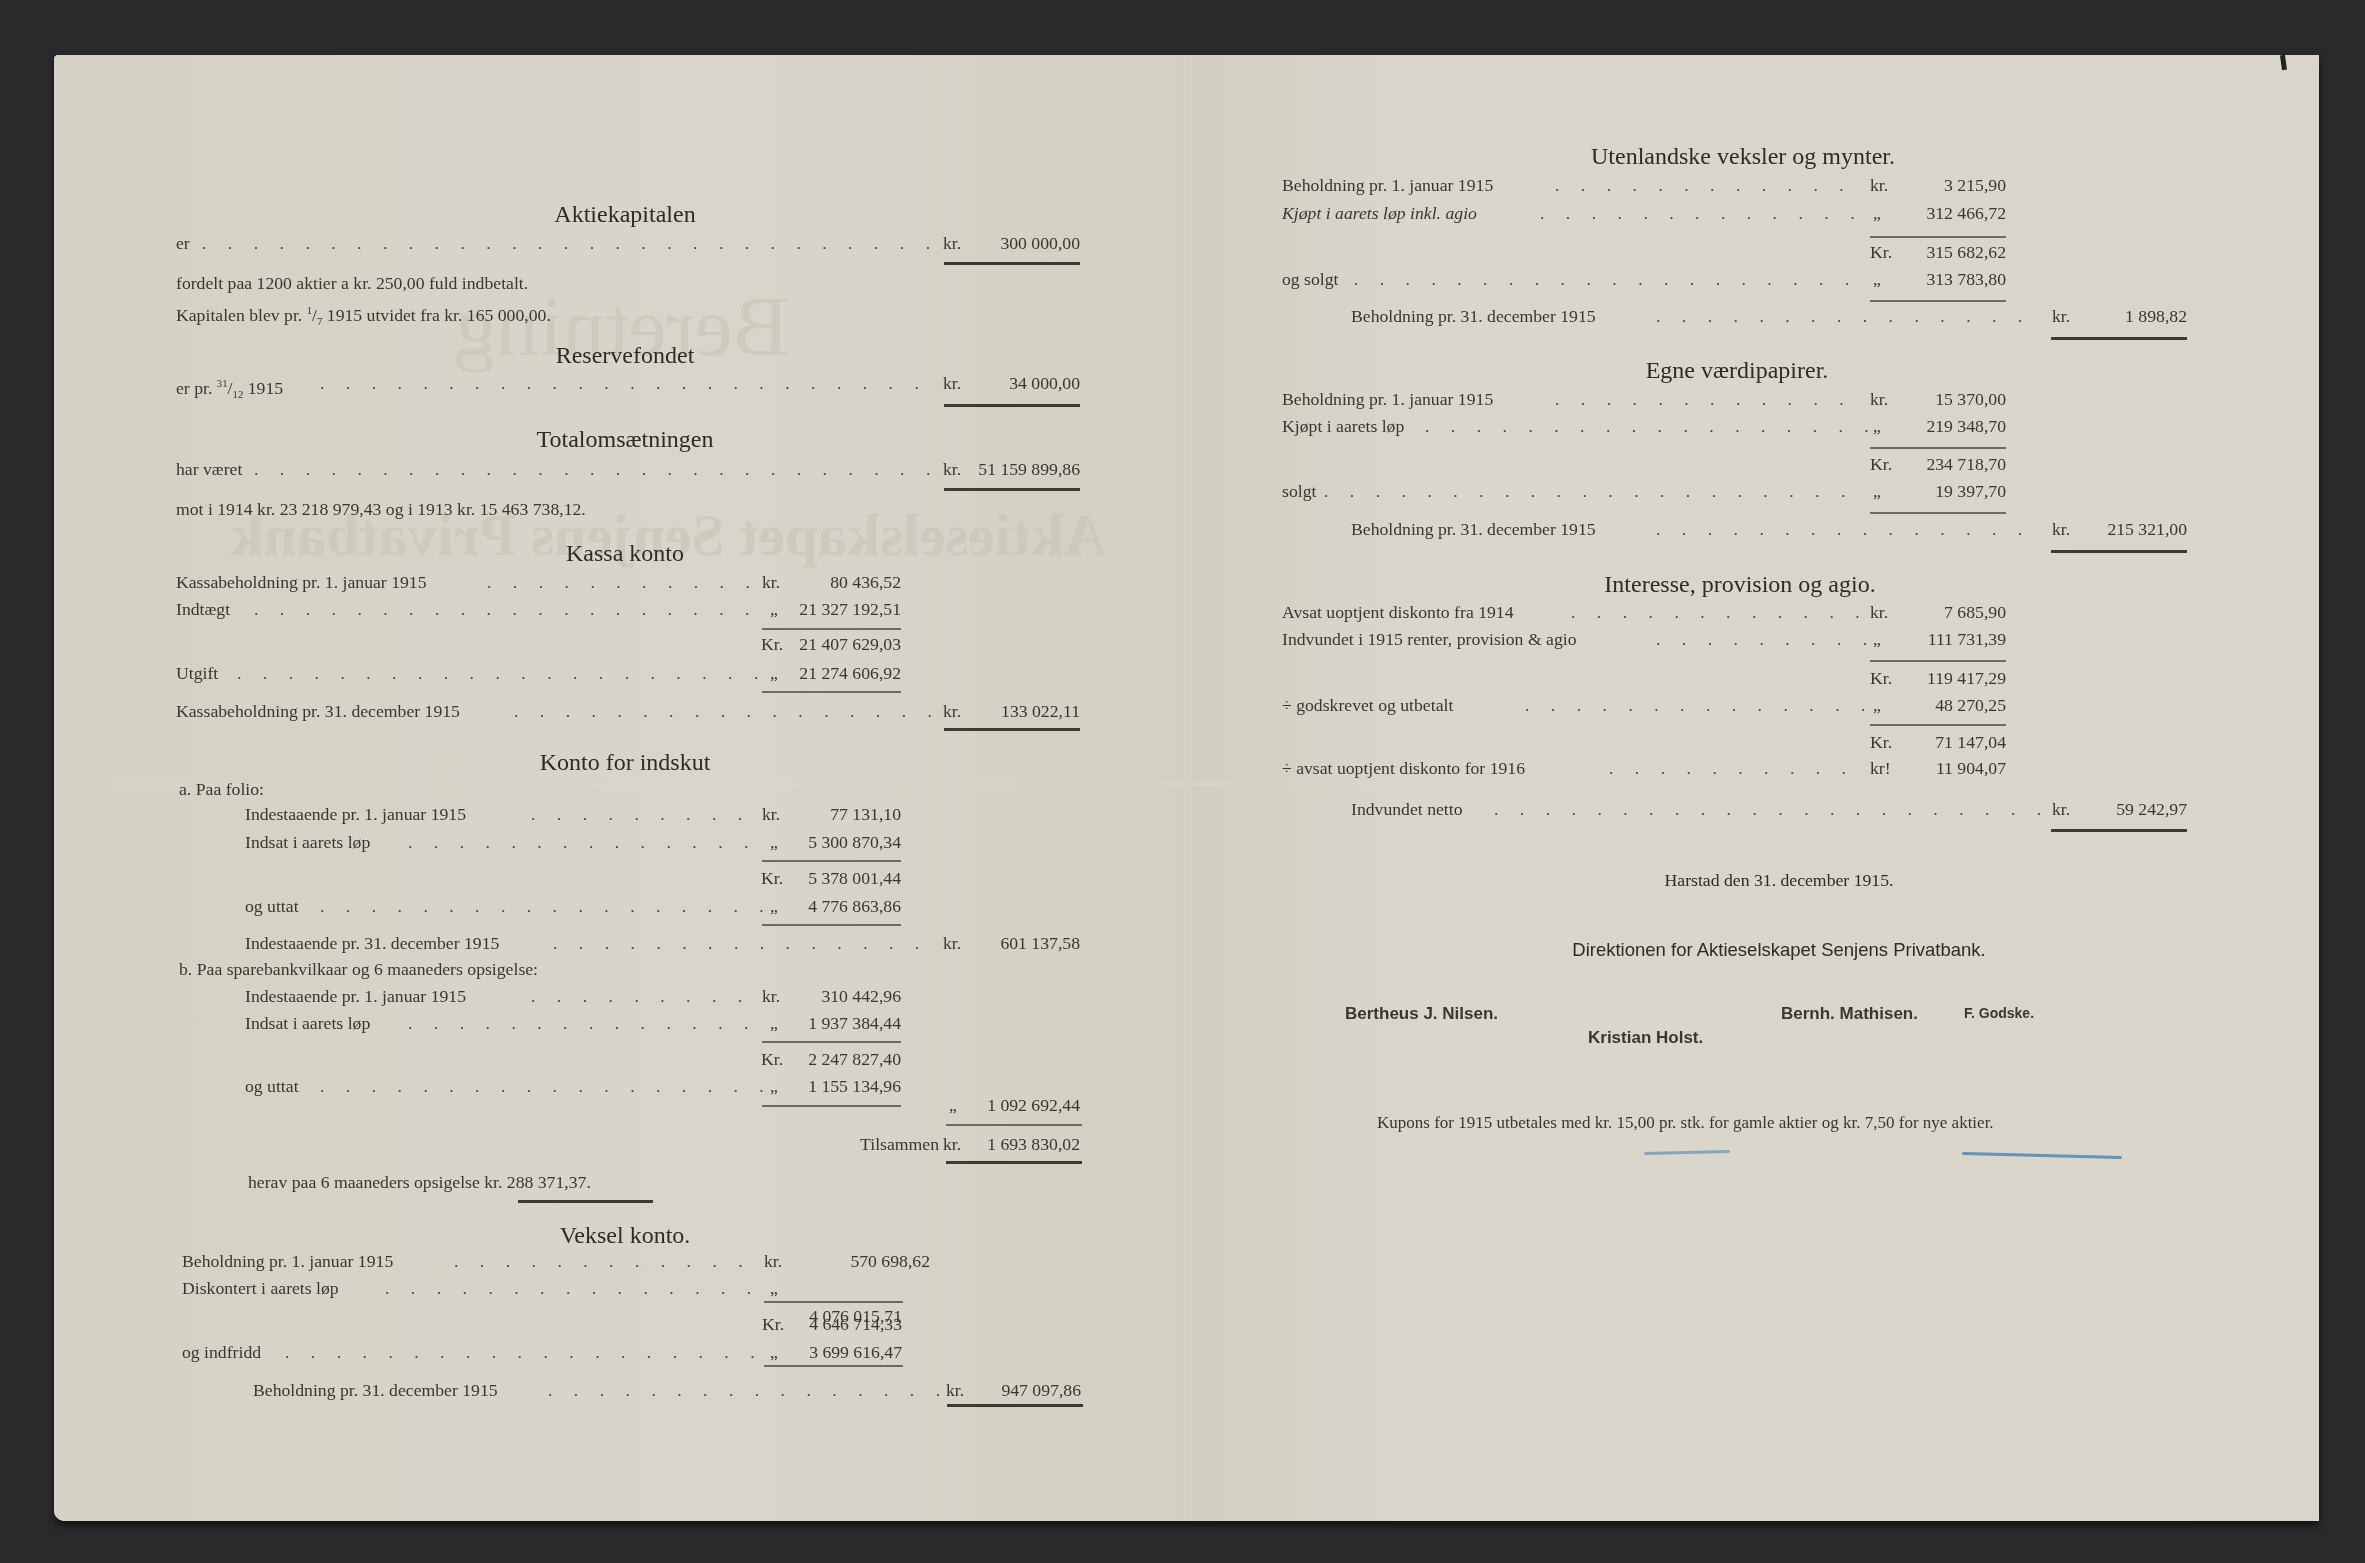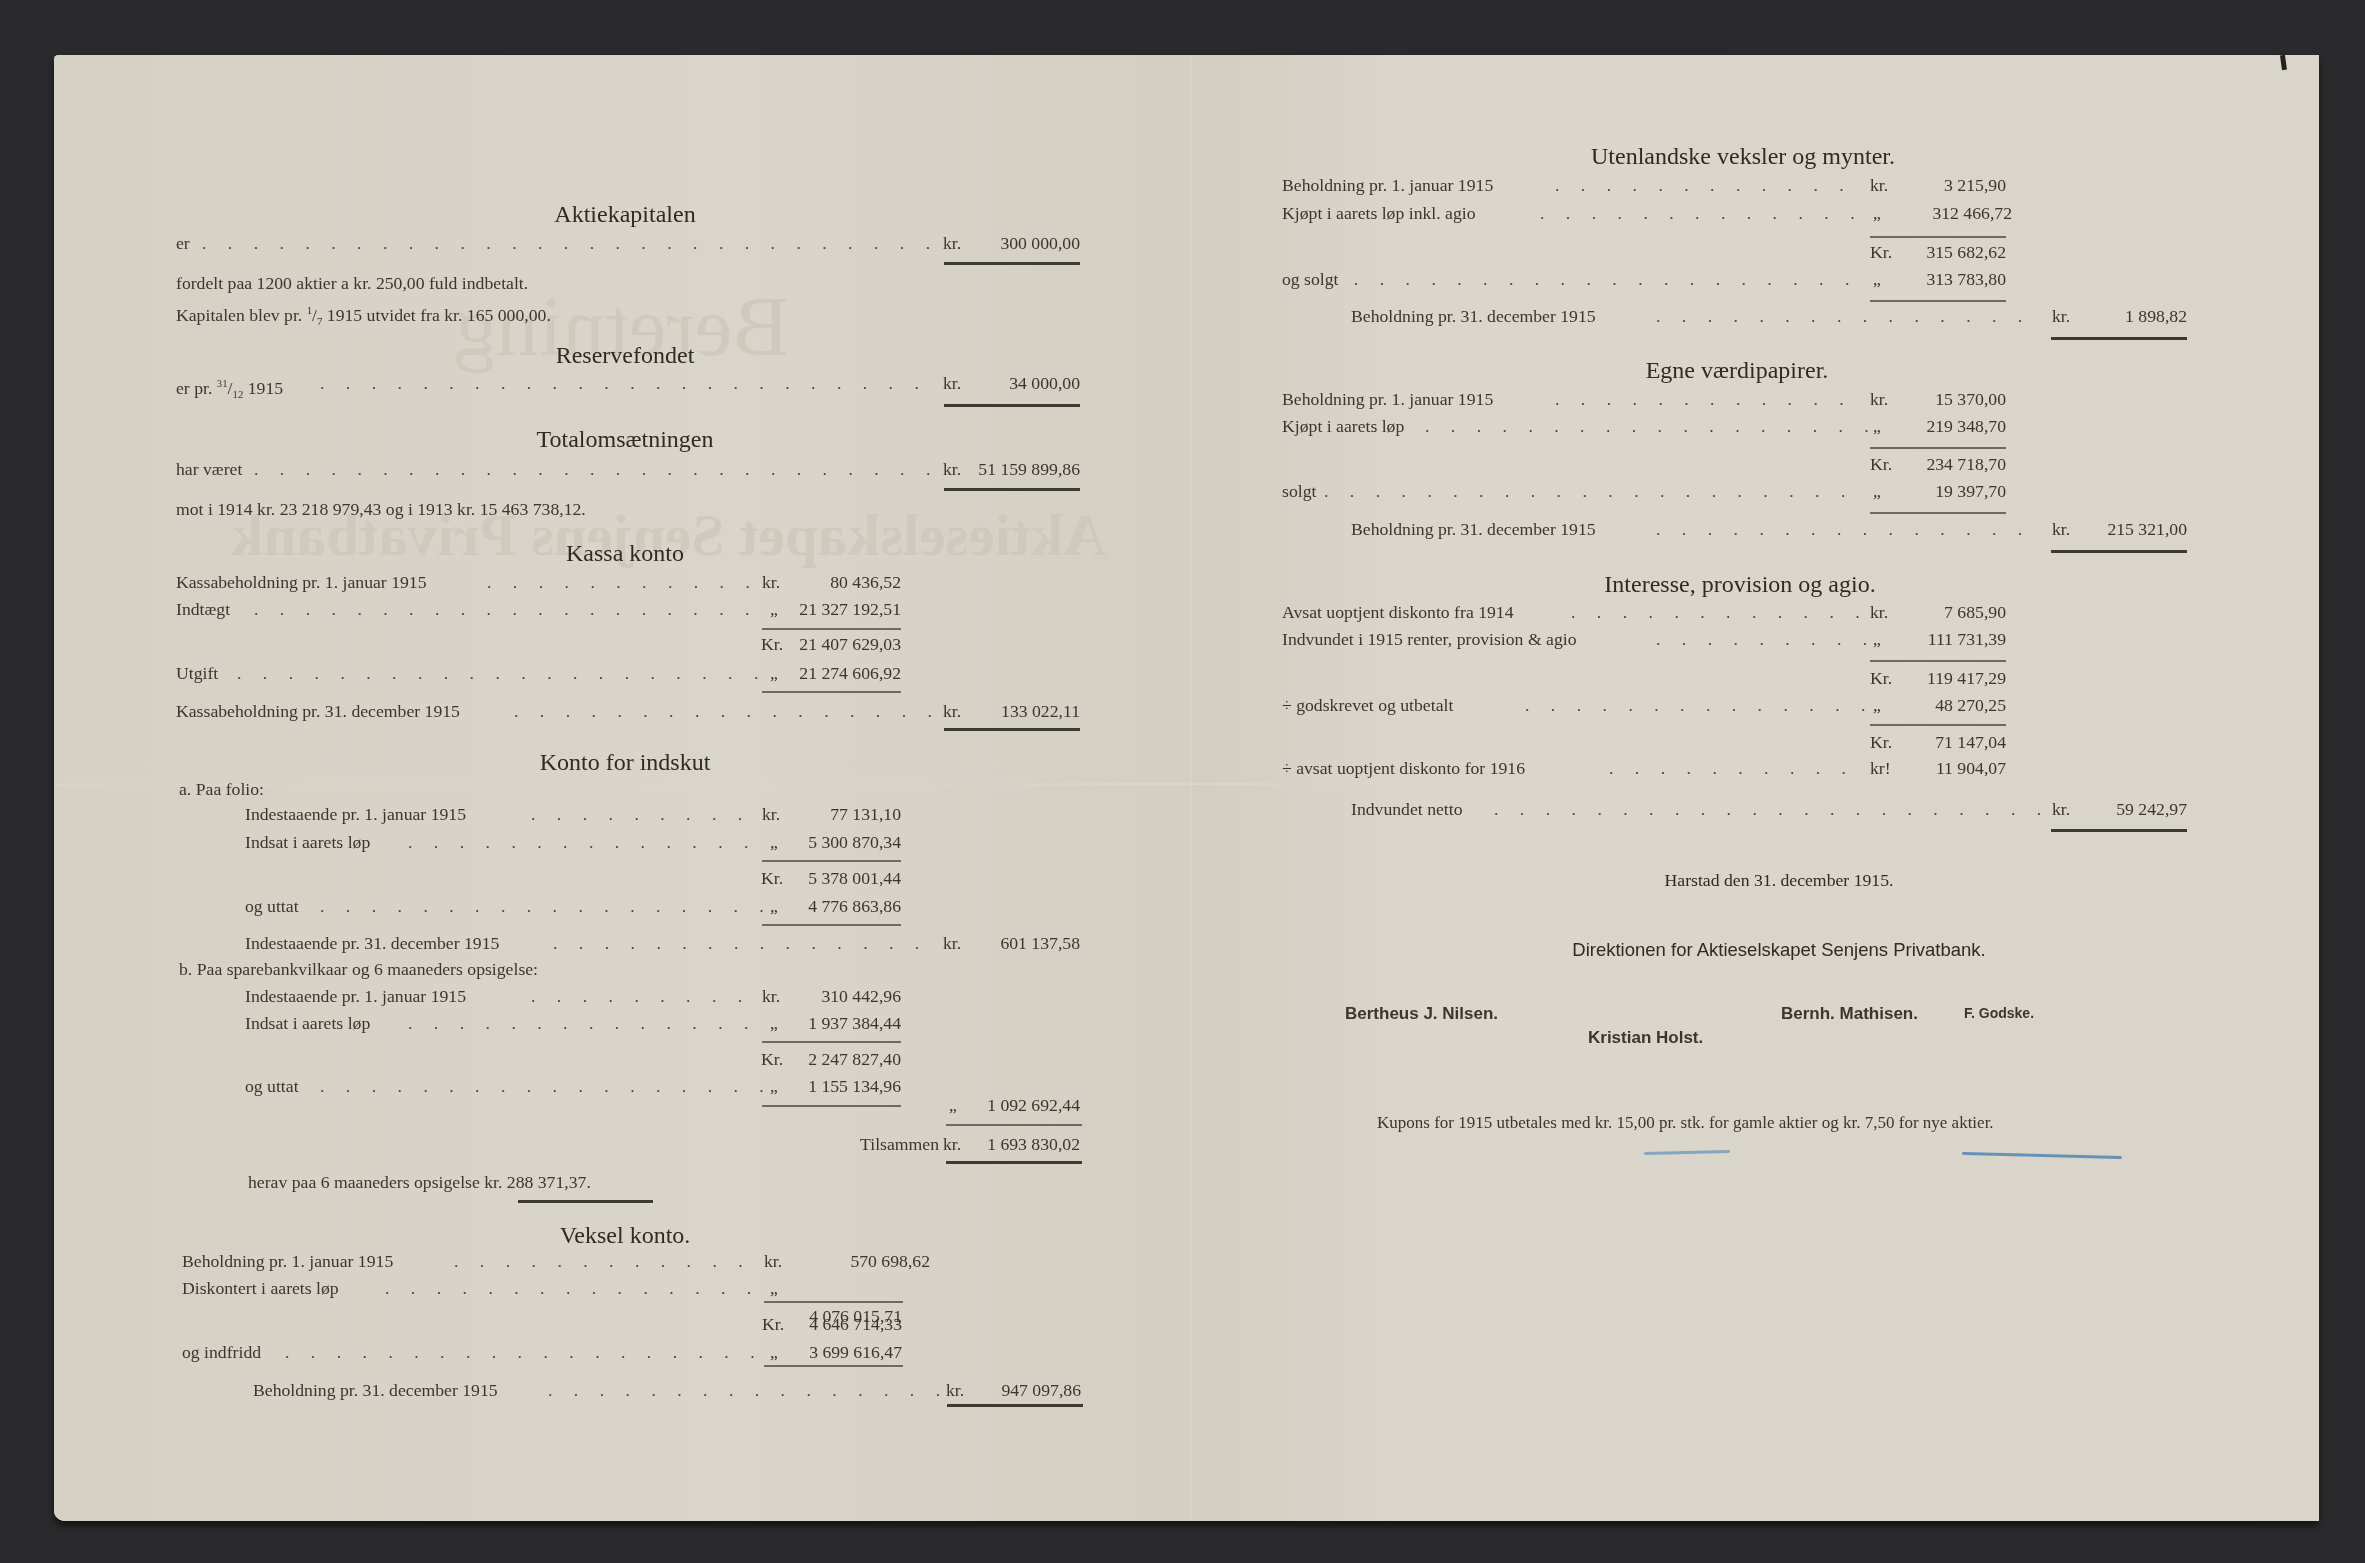--- a/index.html
+++ b/index.html
@@ -205,24 +205,24 @@
 <div class="t r" style="left:1081px; top:1380px;">947 097,86</div>
 <div class="rule-thick" style="left:947px; top:1404px; width:136px;"></div>
 
 <div class="h" style="left:1743px; top:142px;">Utenlandske veksler og mynter.</div>
 
 <div class="t" style="left:1282px; top:175px;">Beholdning pr. 1. januar 1915</div>
 <div class="dots" style="left:1555px; top:175px; width:308px;">. . . . . . . . . . . . . . . . . . . . . . . .</div>
 <div class="t" style="left:1870px; top:175px;">kr.</div>
 <div class="t r" style="left:2006px; top:175px;">3 215,90</div>
 
-<div class="t" style="left:1282px; top:203px;">Kjøpt i aarets løp inkl. agio</div>
+<div class="t" style="left:1282px; top:203px;font-style:italic;">Kjøpt i aarets løp inkl. agio</div>
 <div class="dots" style="left:1540px; top:203px; width:327px;">. . . . . . . . . . . . . . . . . . . . . . . . .</div>
 <div class="t" style="left:1873px; top:203px;">„</div>
-<div class="t r" style="left:2006px; top:203px;margin-left:6px;">312 466,72</div>
+<div class="t r" style="left:2006px; top:203px;">312 466,72</div>
 <div class="rule-thin" style="left:1870px; top:236px; width:136px;"></div>
 
 <div class="t" style="left:1870px; top:242px;">Kr.</div>
 <div class="t r" style="left:2006px; top:242px;">315 682,62</div>
 
 <div class="t" style="left:1282px; top:269px;">og solgt</div>
 <div class="dots" style="left:1328px; top:269px; width:539px;">. . . . . . . . . . . . . . . . . . . . . . . . . . . . . . . . . . . . . . . . .</div>
 <div class="t" style="left:1873px; top:269px;">„</div>
 <div class="t r" style="left:2006px; top:269px;">313 783,80</div>
 <div class="rule-thin" style="left:1870px; top:300px; width:136px;"></div>

